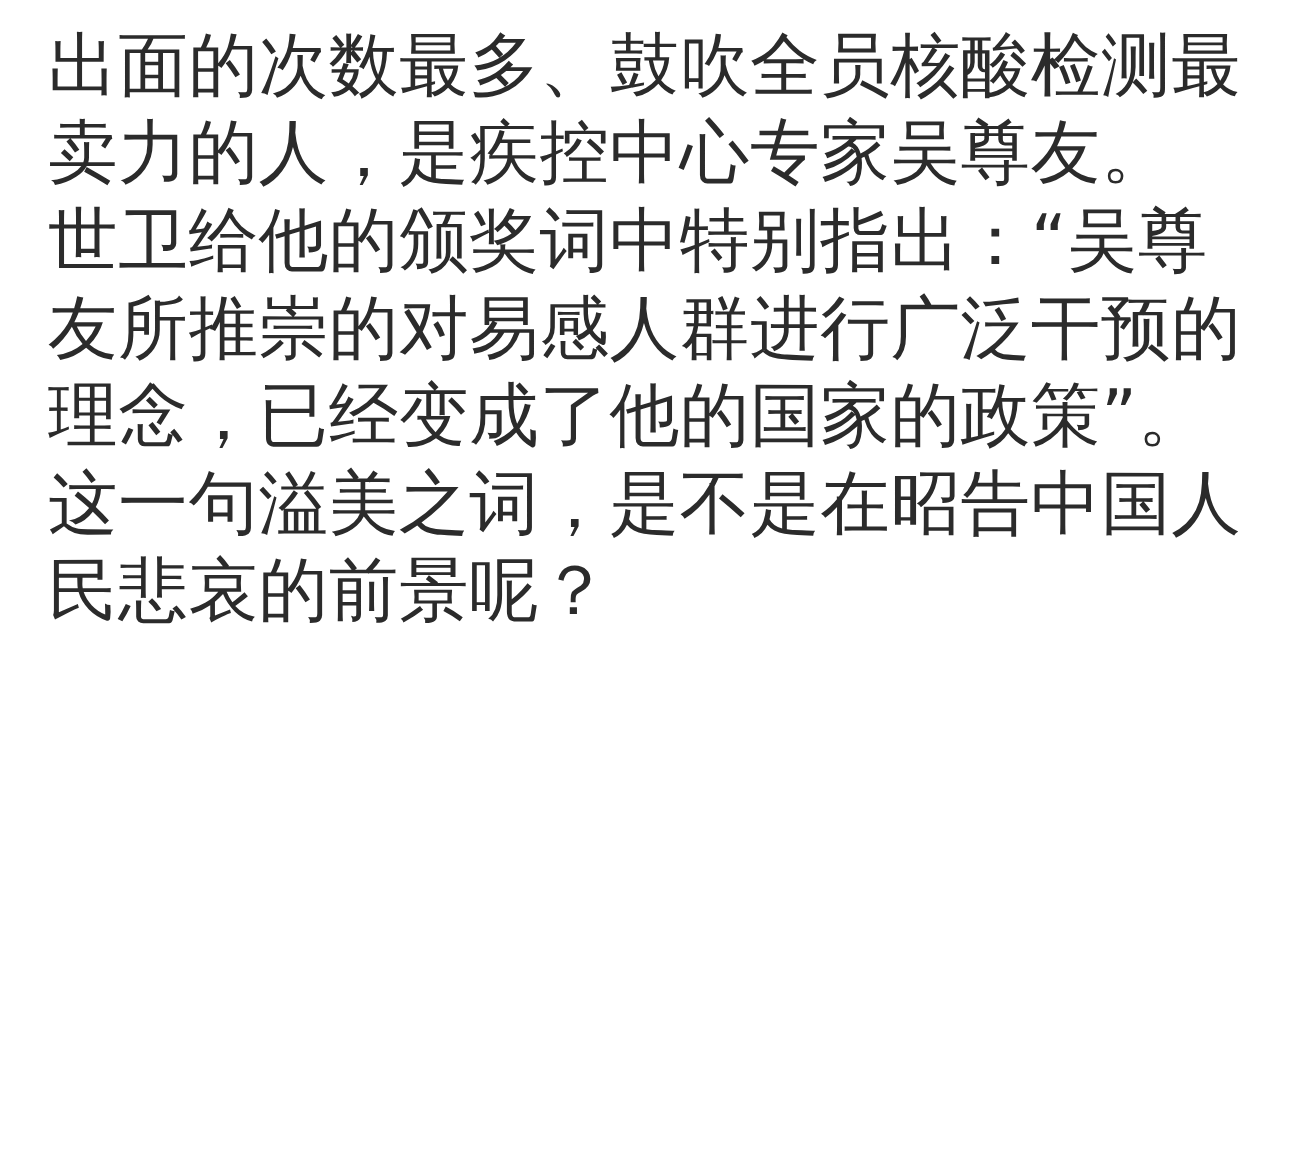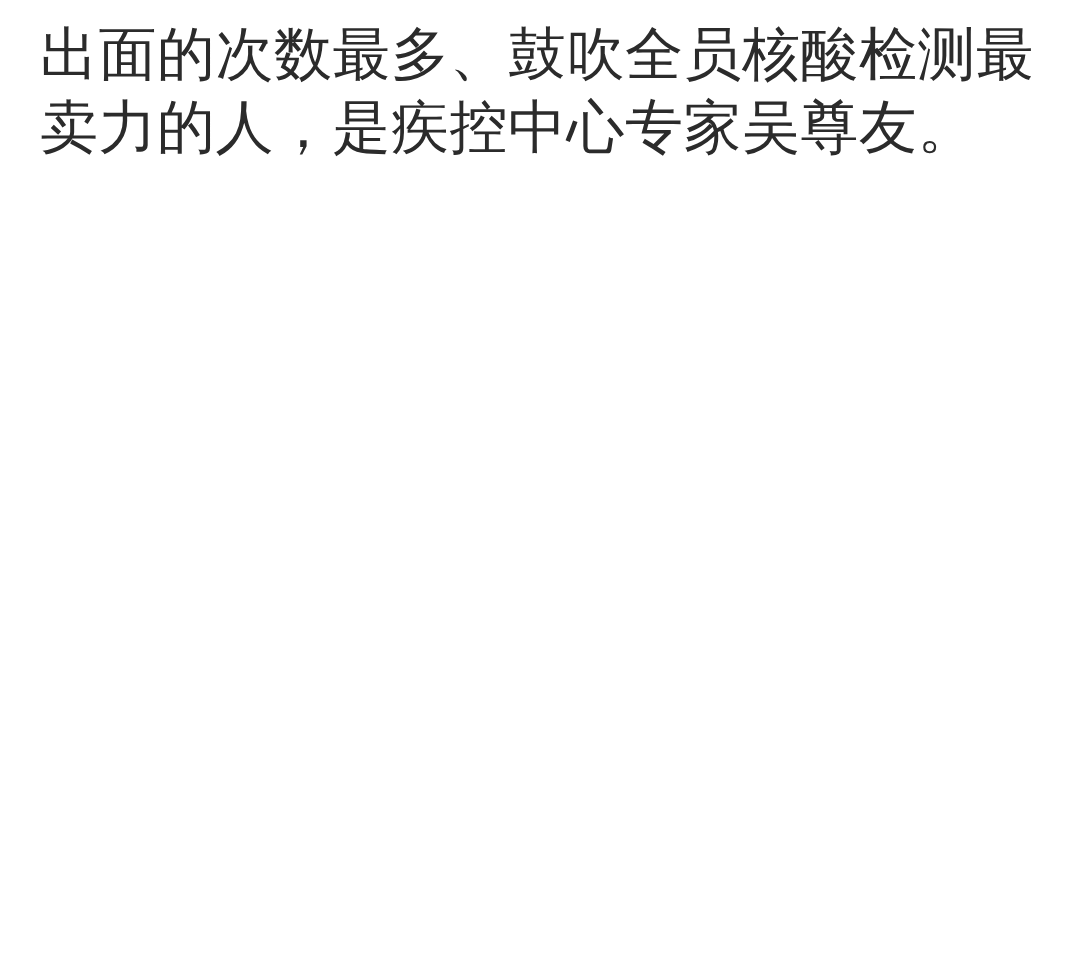--- a/index.html
+++ b/index.html
@@ -34,14 +34,16 @@
     word-break: break-all;
     white-space: pre-wrap;
   }
 </style>
 </head>
 <body>
 
 <div class="page">
   <div class="article">
     <p class="para">出面的次数最多、鼓吹全员核酸检测最卖力的人，是疾控中心专家吴尊友。</p>
+    <p class="para">世卫给他的颁奖词中特别指出：“吴尊友所推崇的对易感人群进行广泛干预的理念，已经变成了他的国家的政策”。</p>
+    <p class="para">这一句溢美之词，是不是在昭告中国人民悲哀的前景呢？</p>
   </div>
 </div>
 
 </body></html>

